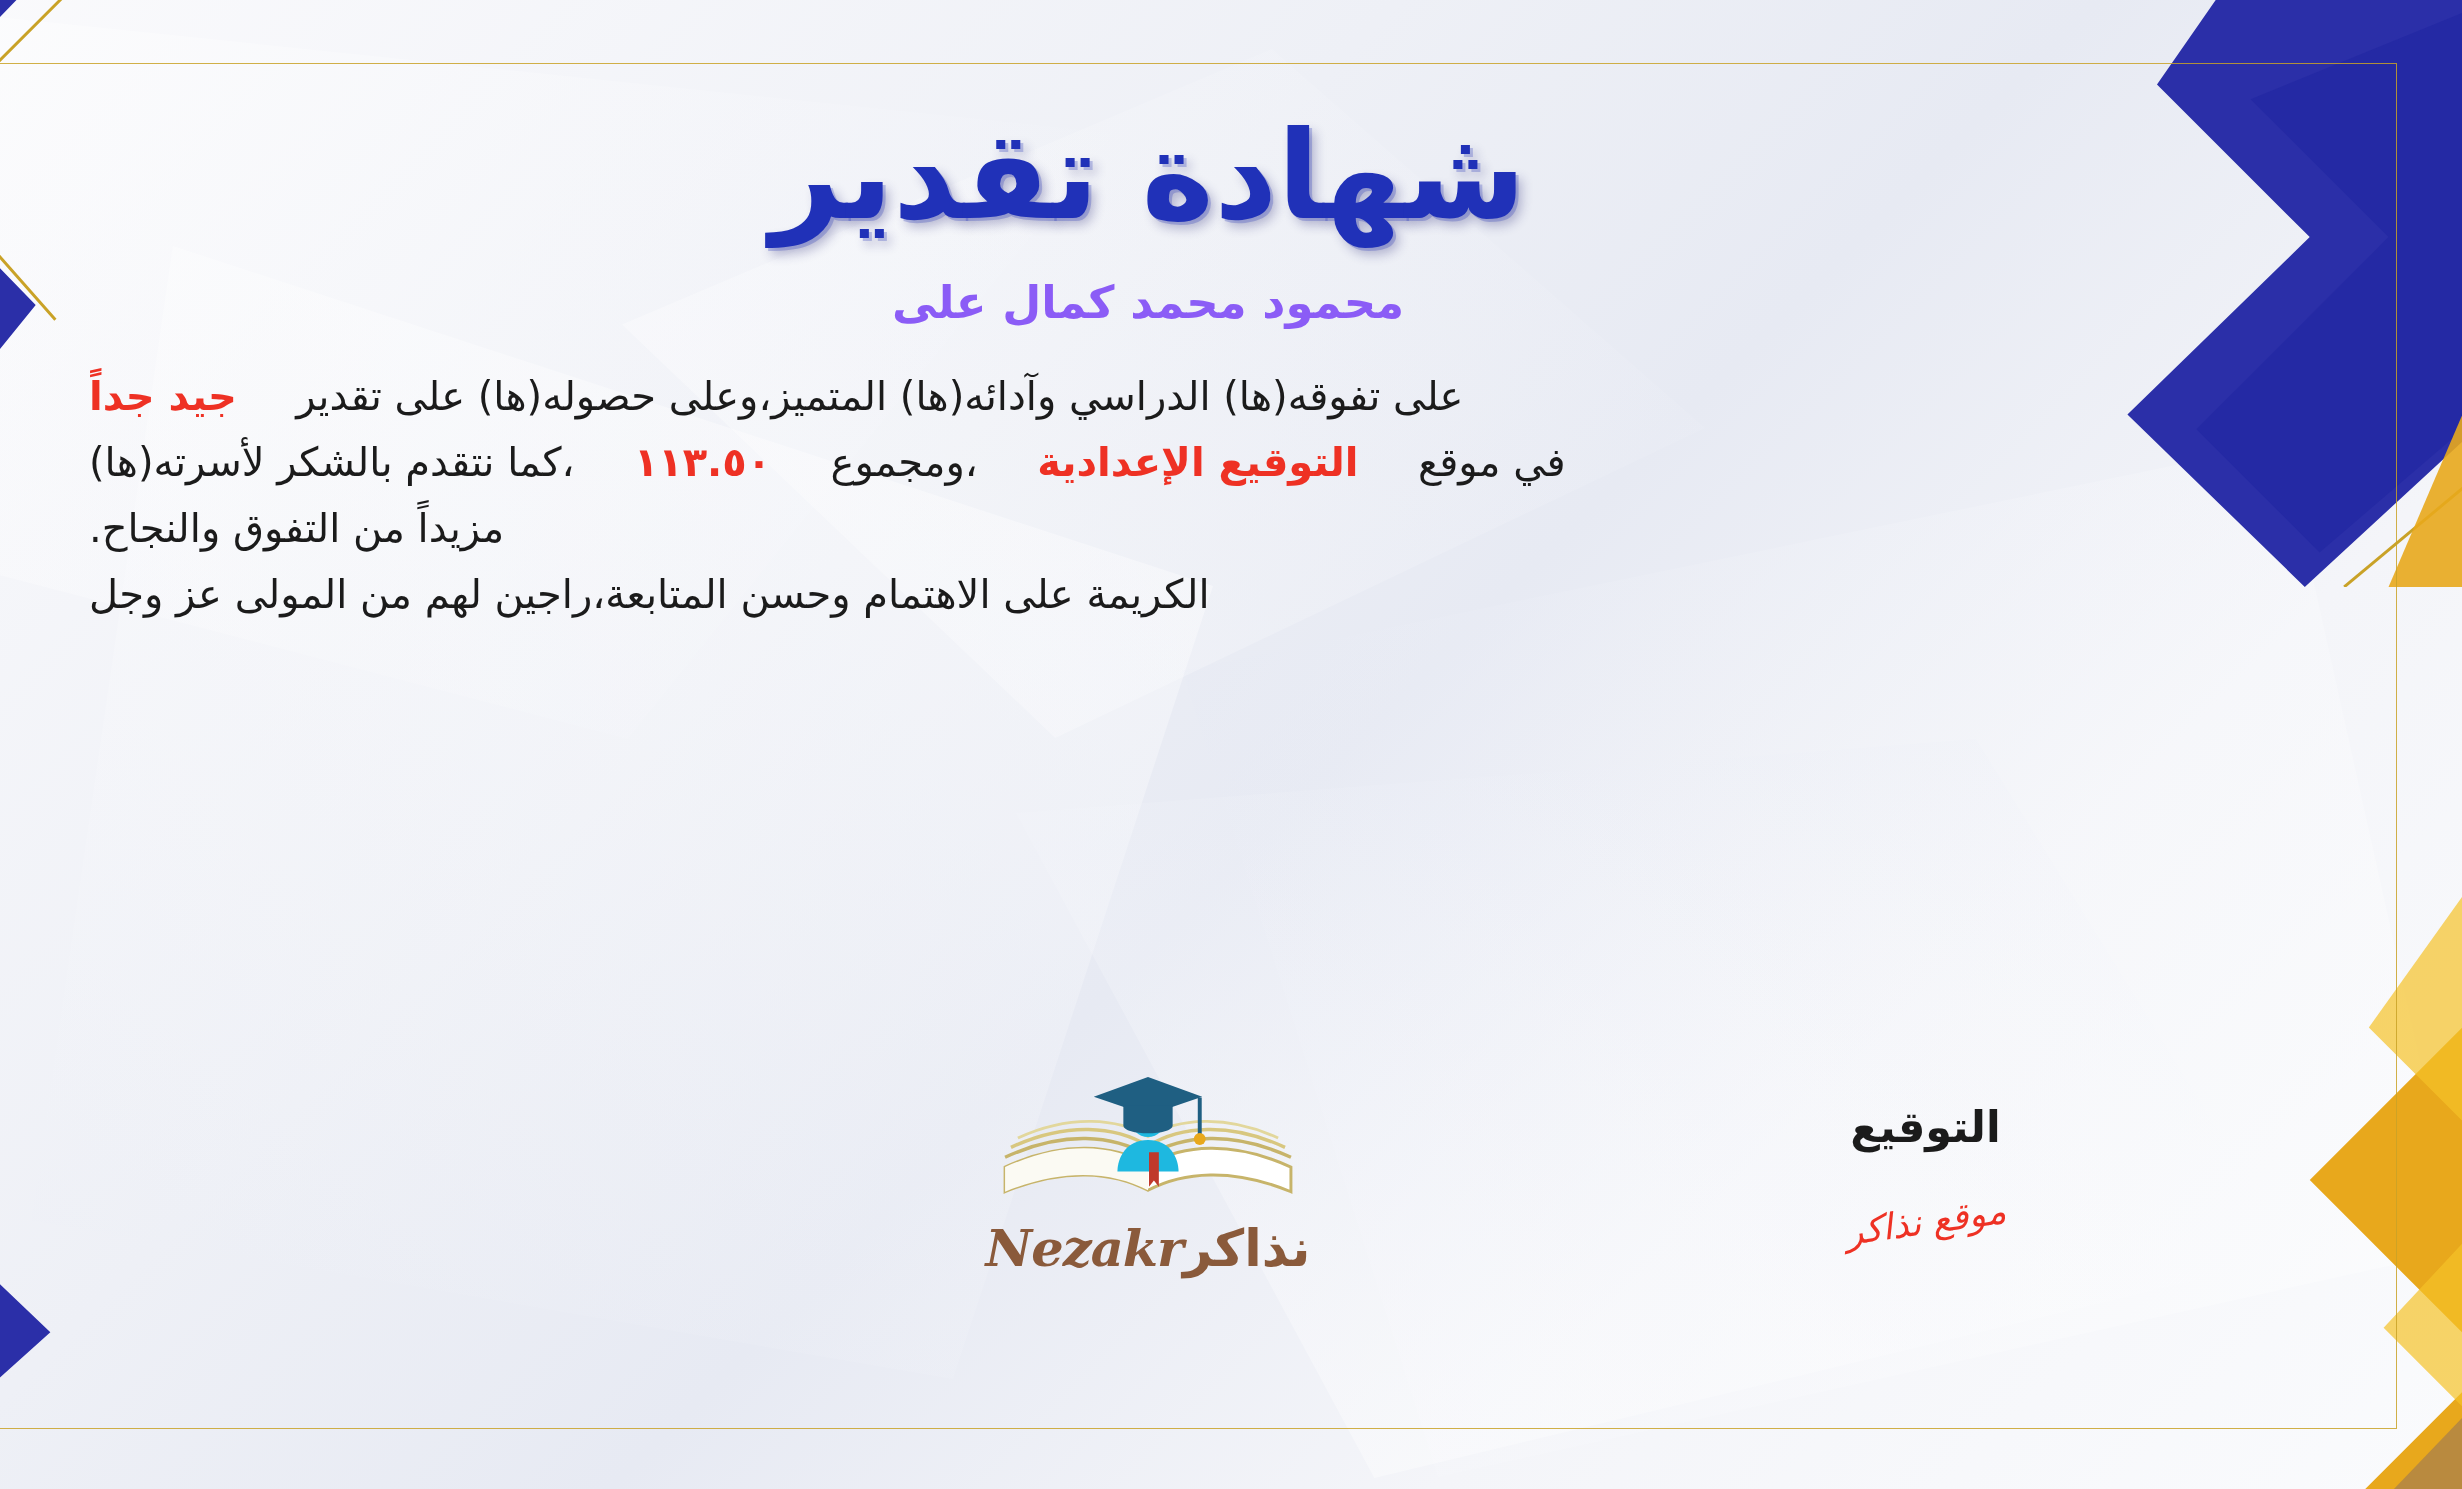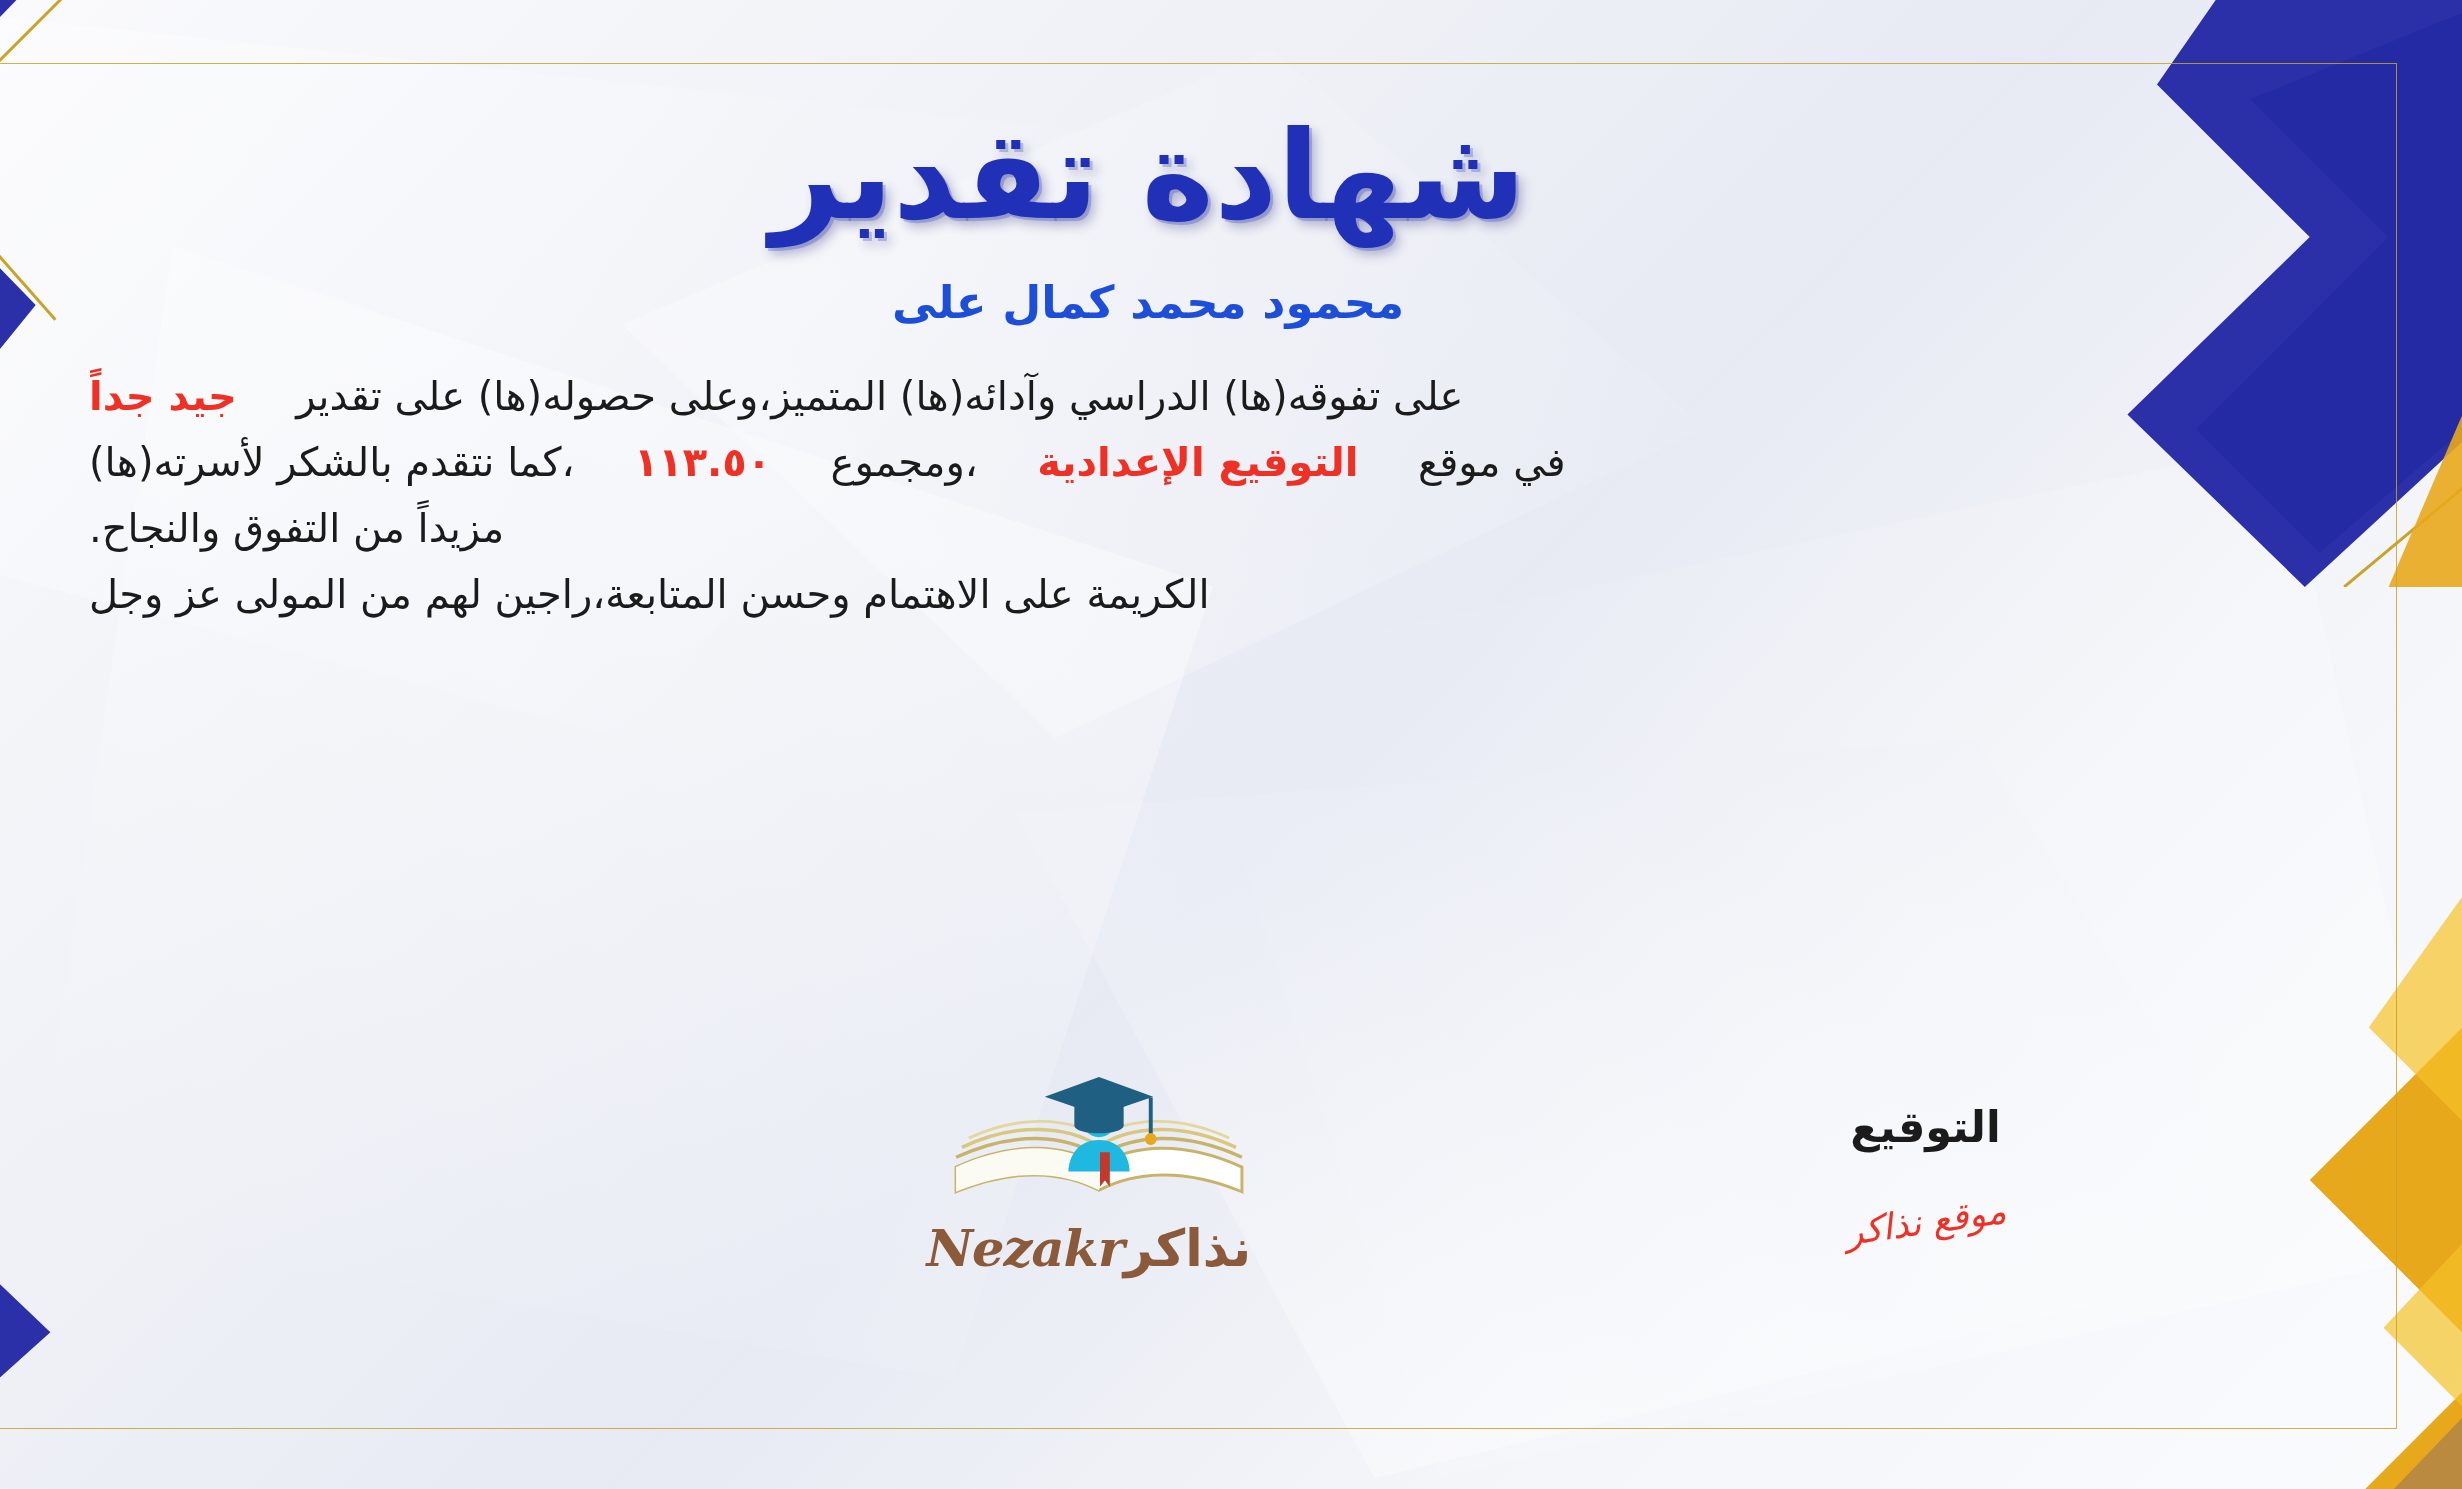--- a/index.html
+++ b/index.html
@@ -113,21 +113,21 @@
     margin-top: 59px;
     font-size: 47px;
     color: #1b1b1b;
     font-weight: 600;
     text-align: center;
   }
 
   .student-name {
     margin-top: 29.5px;
     font-size: 45px;
-    color: #1d4ed8;
+    color: #8b5cf6;
     font-weight: bold;
     text-align: center;
   }
 
   .body-text {
     margin-top: 34px;
     width: 2118px;
     font-size: 40px;
     line-height: 1.65;
     color: #1b1b1b;
@@ -175,21 +175,21 @@
     font-style: italic;
     transform: rotate(-8deg);
   }
 
   .logo-block {
     position: absolute;
     left: 50%;
     transform: translateX(-50%);
     top: -19.7px;
     width: 443px;
-    text-align: left;
+    text-align: center;
   }
   .logo-mark {
     width: 345px;
     height: 148px;
     margin: 0 auto;
   }
   .logo-word {
     margin-top: 2px;
     font-size: 51px;
     font-weight: bold;

